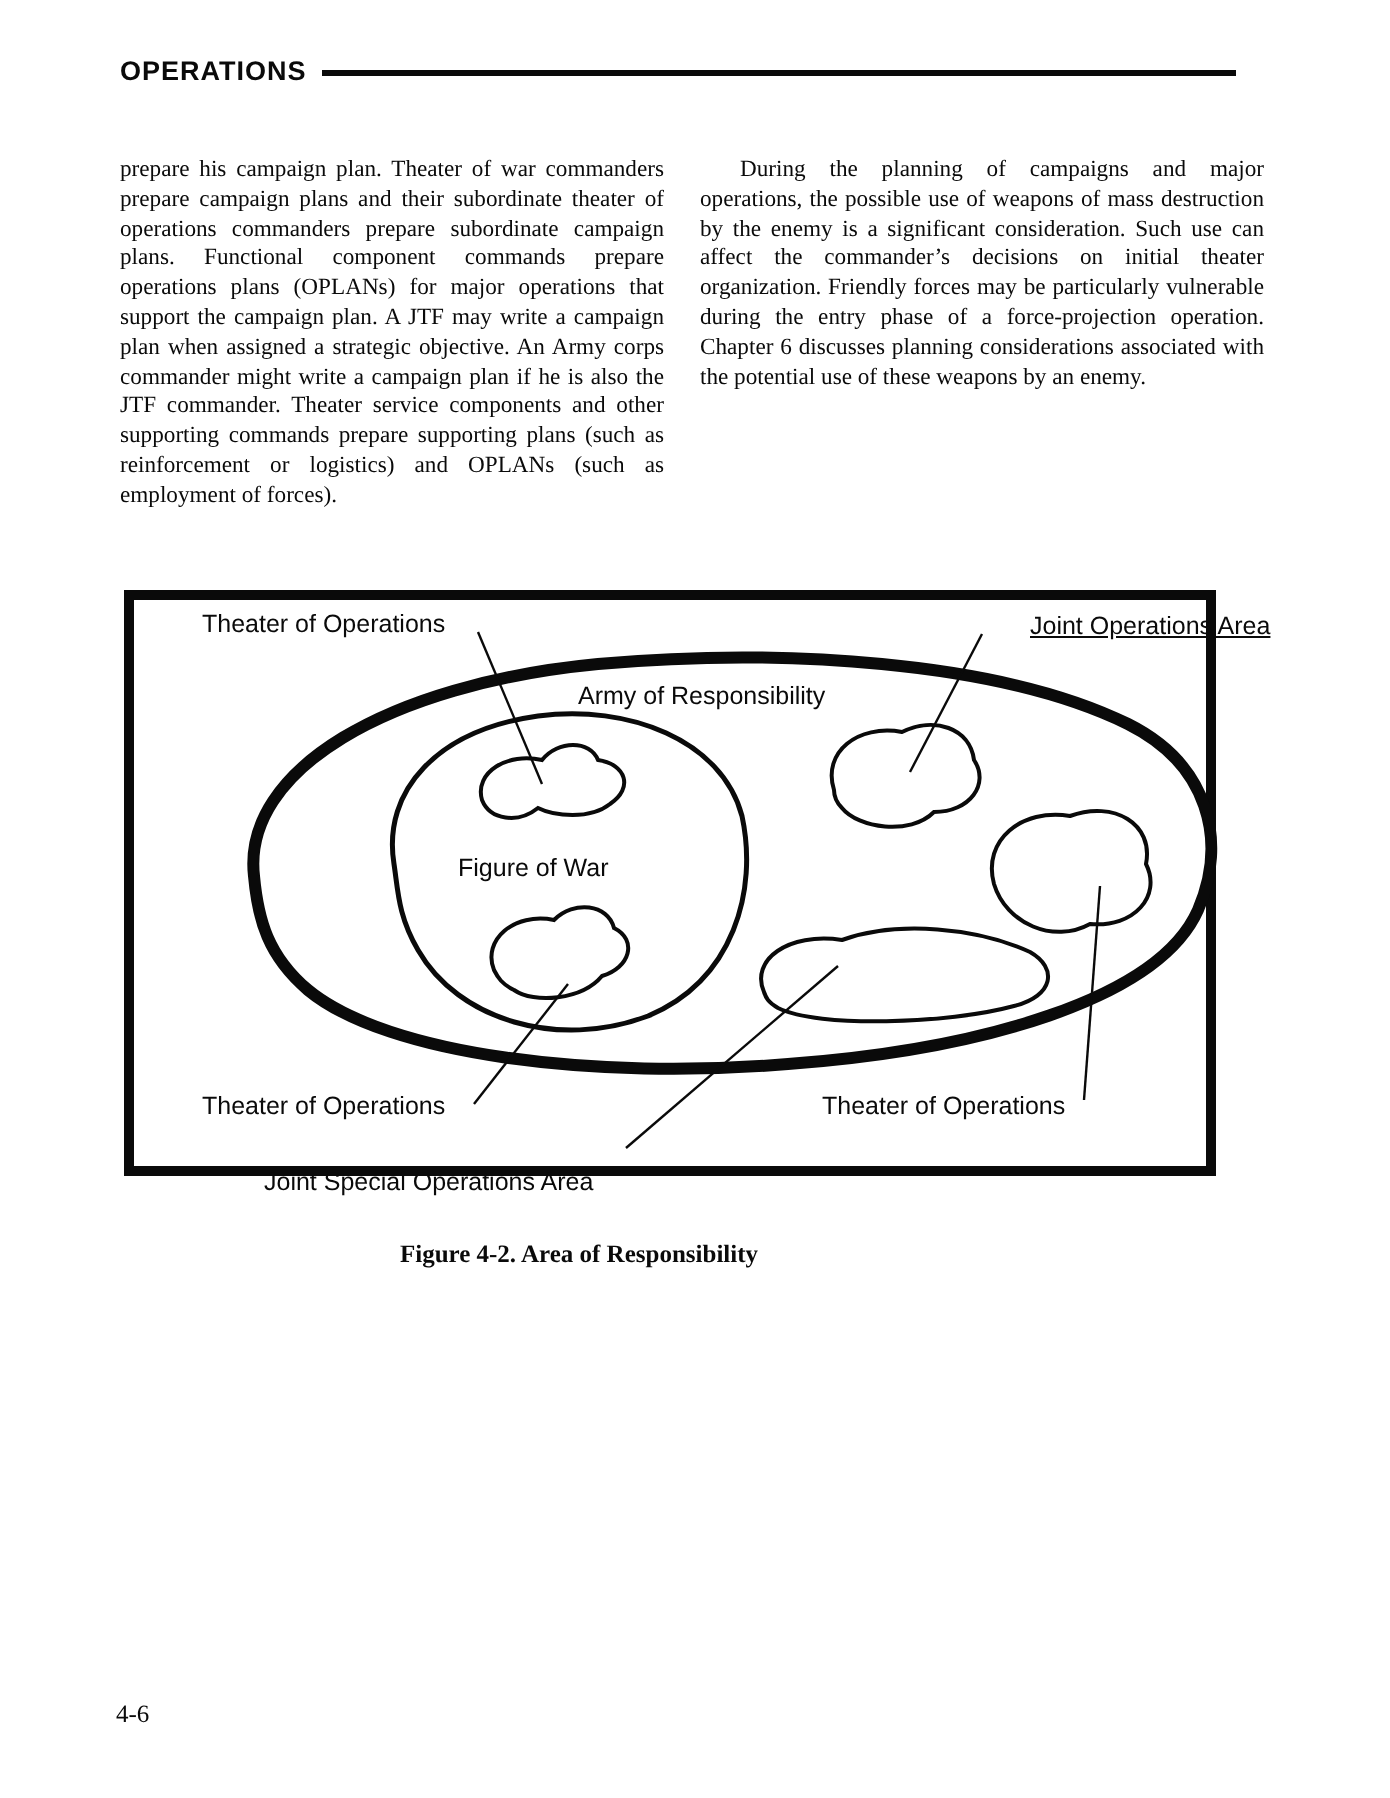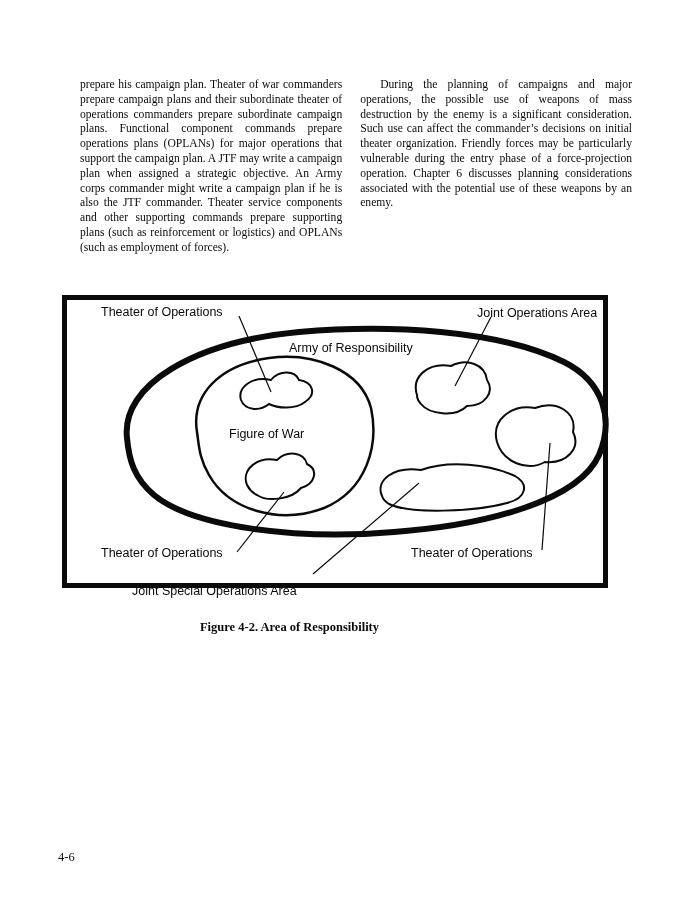--- a/index.html
+++ b/index.html
@@ -44,21 +44,21 @@
     top: 78px;
     width: 572px;
     display: flex;
     gap: 18px;
   }
   .col {
     font-size: 11.6px;
     line-height: 14.8px;
     text-align: justify;
   }
-  .col-left { width: 272px; margin-left: 20px; }
+  .col-left { width: 272px; }
   .col-right { width: 282px; }
   .col-right p { text-indent: 20px; }
   
   .figure-box {
     position: absolute;
     left: 62px;
     top: 295px;
     width: 546px;
     height: 293px;
     border: 5px solid #0a0a0a;
@@ -89,20 +89,24 @@
     left: 58px;
     top: 850px;
     font-size: 12.5px;
   }
 </style>
 </head>
 <body>
 
 <div class="page">
 
+  <div class="header">
+    <span class="header-title">OPERATIONS</span>
+    <span class="header-rule"></span>
+  </div>
 
   <div class="columns">
     <div class="col col-left">
       <p>prepare his campaign plan. Theater of war commanders prepare campaign plans and their subordinate theater of operations commanders prepare subordinate campaign plans.  Functional component commands prepare operations plans (OPLANs) for major operations that support the campaign plan.  A JTF may write a campaign plan when assigned a strategic objective. An Army corps commander might write a campaign plan if he is also the JTF commander.  Theater service components and other supporting commands prepare supporting plans (such as reinforcement or logistics) and OPLANs (such as employment of forces).</p>
     </div>
     <div class="col col-right">
       <p>During the planning of campaigns and major operations, the possible use of weapons of mass destruction by the enemy is a significant consideration. Such use can affect the commander’s decisions on initial theater organization.  Friendly forces may be particularly vulnerable during the entry phase of a force-projection operation.  Chapter 6 discusses planning considerations associated with the potential use of these weapons by an enemy.</p>
     </div>
   </div>
 
@@ -126,21 +130,21 @@
         <path d="M 283 196 C 276 180, 295 166, 322 170 C 350 160, 390 164, 416 176 C 430 184, 428 198, 408 203 C 375 212, 310 214, 290 204 C 285 201, 284 199, 283 196 Z" fill="none" stroke="#0a0a0a" stroke-width="2"></path>
 
         <line x1="140" y1="16" x2="172" y2="92" stroke="#0a0a0a" stroke-width="1.2"></line>
         <line x1="392" y1="17" x2="356" y2="86" stroke="#0a0a0a" stroke-width="1.2"></line>
         <line x1="138" y1="252" x2="185" y2="192" stroke="#0a0a0a" stroke-width="1.2"></line>
         <line x1="214" y1="274" x2="320" y2="183" stroke="#0a0a0a" stroke-width="1.2"></line>
         <line x1="443" y1="250" x2="451" y2="143" stroke="#0a0a0a" stroke-width="1.2"></line>
       </svg>
 
       <div class="fig-label" style="left:2px; top:5px;">Theater of Operations</div>
-      <div class="fig-label" style="left:378px; top:6px;">Joint Operations Area</div>
+      <div class="fig-label" style="left:416px; top:6px;text-decoration:underline;">Joint Operations Area</div>
       <div class="fig-label" style="left:190px; top:41px;">Army of Responsibility</div>
       <div class="fig-label" style="left:130px; top:127px;">Figure of War</div>
       <div class="fig-label" style="left:2px; top:246px;">Theater of Operations</div>
       <div class="fig-label" style="left:33px; top:284px;">Joint Special Operations Area</div>
       <div class="fig-label" style="left:312px; top:246px;">Theater of Operations</div>
 
     </div>
   </div>
 
   <div class="caption">Figure 4-2.  Area of Responsibility</div>

